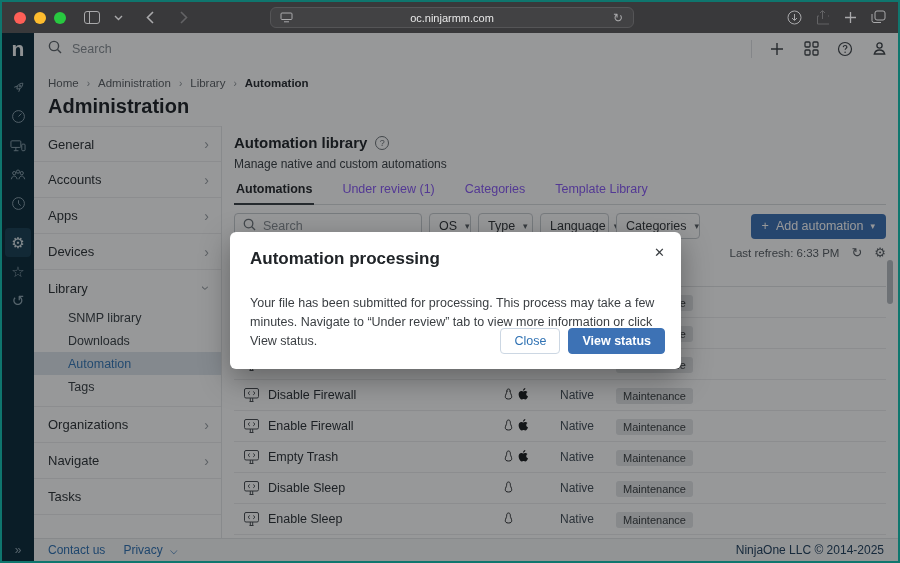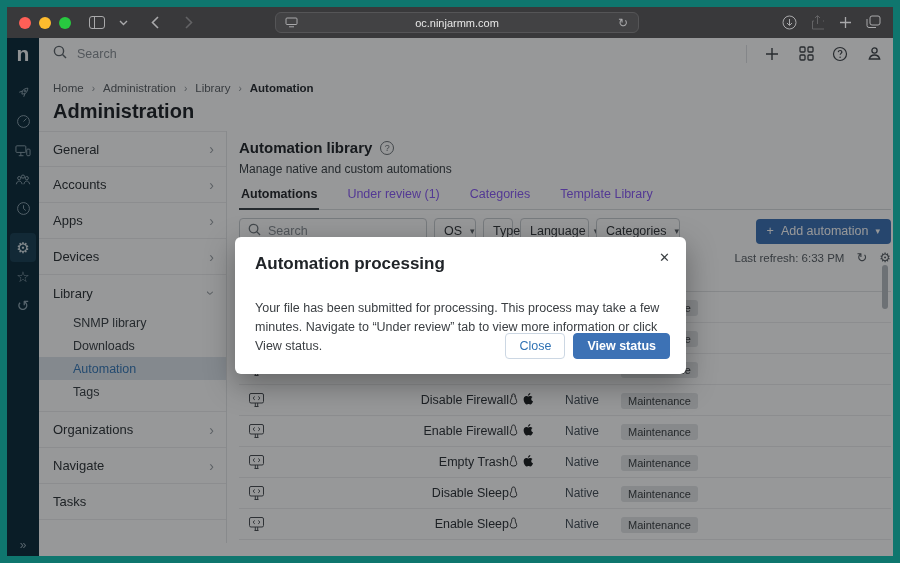--- a/index.html
+++ b/index.html
@@ -1,18 +1,18 @@
 <!DOCTYPE html>
 <html><head>
 <meta charset="utf-8">
 <style>
   * { margin:0; padding:0; box-sizing:border-box; }
   body { font-family:"Liberation Sans", sans-serif; background:#ddd; }
   .screen { width:900px; height:563px; position:relative; overflow:hidden; background:#fff;
-            border:7px solid #0f766e; }
+            border:2px solid #0f766e; }
 
   
   .chrome { position:absolute; top:0; left:0; right:0; height:31px; background:#39393b;
             display:flex; align-items:center; }
   .lights { display:flex; gap:8px; margin-left:12px; }
   .light { width:12px; height:12px; border-radius:50%; }
   .l-red{background:#ff5f57}.l-yellow{background:#febc2e}.l-green{background:#28c840}
   .chrome-ic { display:flex; align-items:center; justify-content:center; width:24px; height:24px;
                color:#a9a9ab; }
   .chrome-ic svg { display:block; }
@@ -79,35 +79,35 @@
 
   .filter-row { margin-top:8px; display:flex; align-items:center; gap:7px; width:652px; }
   .f-search { width:188px; height:26px; border:1px solid #c9cdd1; border-radius:4px;
               display:flex; align-items:center; padding:0 8px; gap:7px; color:#71777d; background:#fff; }
   .f-search input { border:none; outline:none; width:130px; font-size:12.5px;
                     font-family:"Liberation Sans",sans-serif; color:#333; background:transparent; }
   .f-search input::placeholder { color:#8a9096; }
   .dd { height:26px; border:1px solid #c9cdd1; border-radius:4px; display:flex; align-items:center;
         justify-content:space-between; padding:0 9px; font-size:12.5px; color:#34383c; background:#fff; }
   .dd .caret { color:#5a6066; font-size:9px; margin-left:8px; }
-  .dd-os{width:42px}.dd-type{width:30px}.dd-lang{width:69px}.dd-cat{width:84px}
+  .dd-os{width:42px}.dd-type{width:55px}.dd-lang{width:69px}.dd-cat{width:84px}
   .add-btn { margin-left:auto; height:25px; background:#3d72b5; color:#fff; border:none; border-radius:4px;
              font-size:12.5px; display:flex; align-items:center; gap:7px; padding:0 11px;
              font-family:"Liberation Sans",sans-serif; }
   .add-btn .caret { font-size:9px; }
   .refresh-row { margin-top:6px; width:652px; display:flex; align-items:center; justify-content:flex-end;
                  gap:12px; font-size:11.5px; color:#5a6066; }
   .refresh-row .ic { font-size:13px; color:#5a6066; }
 
   
   .table { margin-top:5px; width:652px; }
   .t-row { display:grid; grid-template-columns:34px 236px 56px 56px 1fr; align-items:center;
            height:31px; border-bottom:1px solid #ececee; }
   .t-head { height:22px; border-bottom:1px solid #e2e4e6; font-size:12px; font-weight:bold; color:#33373b; }
-  .t-name { font-size:12.5px; color:#2e3338;text-align:right; }
+  .t-name { font-size:12.5px; color:#2e3338; }
   .t-os { display:flex; align-items:center; gap:5px; color:#2b2d30; }
   .t-type { font-size:12px; color:#46505a; }
   .badge { display:inline-block; background:#e3e5e7; color:#3c4043; font-size:11px; border-radius:3px;
            padding:2px 7px; }
   .row-ic { display:flex; align-items:center; justify-content:center; color:#4a4f54; }
   .scroll-thumb { position:absolute; right:5px; top:134px; width:6px; height:44px; background:#b7bcc1;
                   border-radius:3px; }
 
   
   .footer { position:absolute; left:32px; right:0; bottom:0; height:23px; background:#f7f8f9;
@@ -541,20 +541,30 @@
             </span>
             <span class="t-type">Native</span>
             <span><span class="badge">Maintenance</span></span>
           </div>
         </div>
 
         <div class="scroll-thumb"></div>
       </main>
     </div>
 
+    <div class="footer">
+      <div class="links">
+        <a href="#">Contact us</a>
+        <span>
+          <a href="#">Privacy</a>
+          <span class="f-chev">⌵</span>
+        </span>
+      </div>
+      <span class="copyright">NinjaOne LLC © 2014-2025</span>
+    </div>
 
     <div class="dim"></div>
 
     <div class="modal">
       <div class="m-title">Automation processing</div>
       <button class="m-close">✕</button>
       <p class="m-body">Your file has been submitted for processing. This process may take a few minutes. Navigate to “Under review” tab to view more information or click View status.</p>
       <div class="m-actions">
         <button class="btn-outline">Close</button>
         <button class="btn-primary">View status</button>

